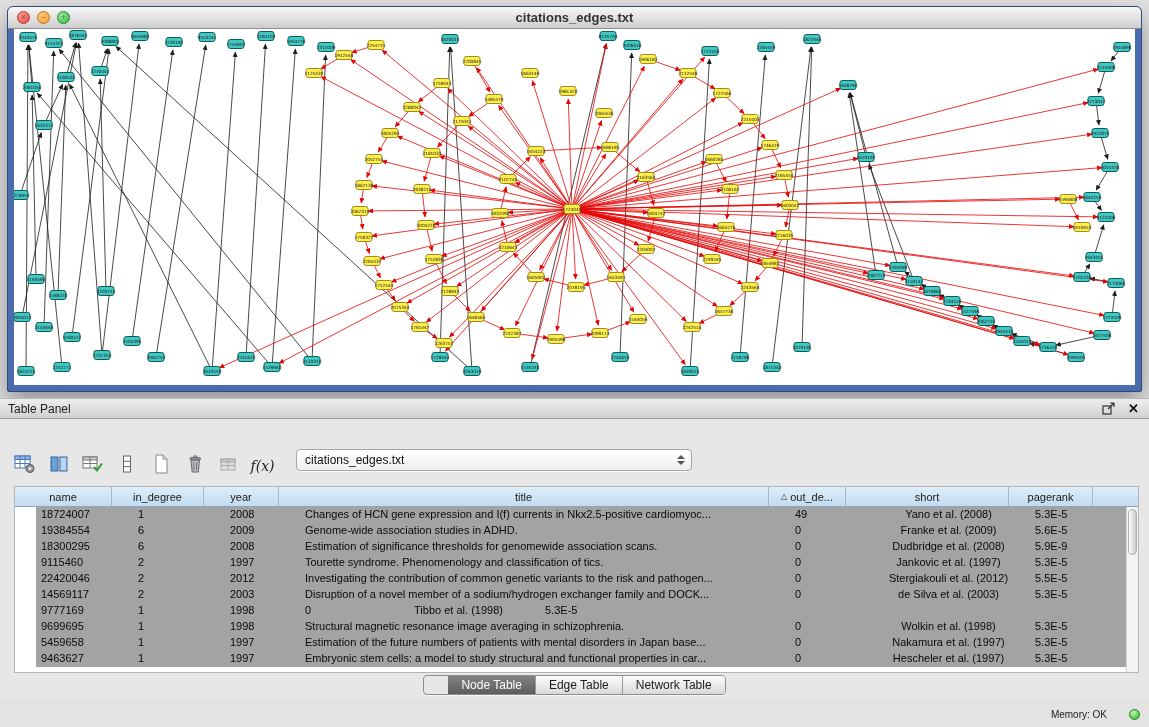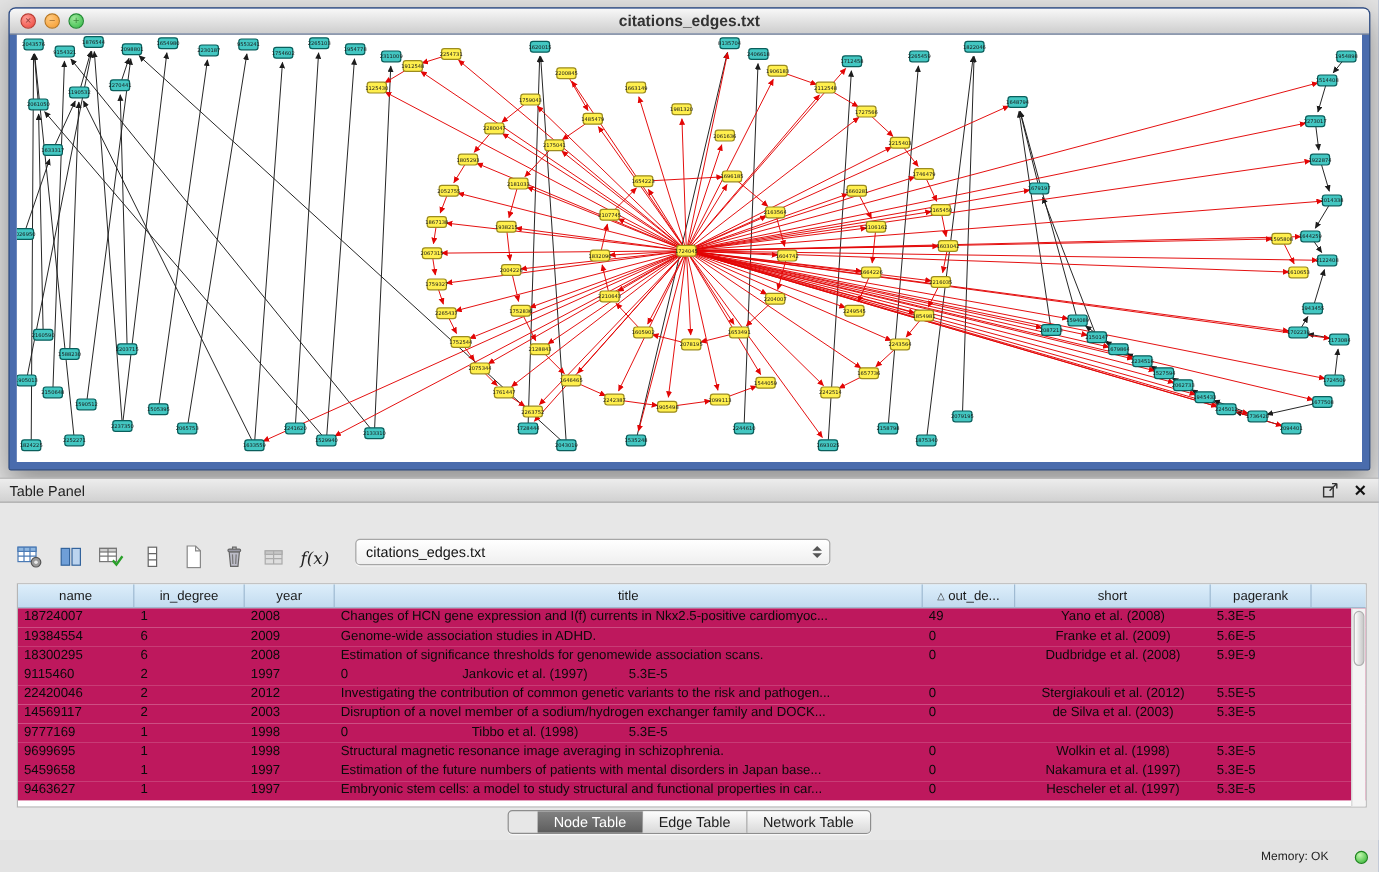--- a/index.html
+++ b/index.html
@@ -78,21 +78,21 @@
   .table-wrap {
     position:absolute; left:14px; top:67px; width:1125px; height:187px;
     background:#fff; border:1px solid #b5b5b5;
   }
   .thead { display:flex; height:20px; background:linear-gradient(#ddeefb,#c2dbef); border-bottom:1px solid #8aa8c0; }
   .th { border-right:1px solid #9fbad2; font-size:11px; color:#1a1a1a;
         display:flex; align-items:center; justify-content:center; gap:3px; overflow:hidden; white-space:nowrap; }
   .th .sort { font-size:8px; color:#333; }
   .th-filler { flex:1; border-right:none; }
   .tbody { position:relative; }
-  .tr { display:flex; height:16px; background:#be185d; }
+  .tr { display:flex; height:16px; background:#a3a3a3;margin-left:21px; }
   .td { font-size:11px; color:#0a0a0a; line-height:15px; white-space:nowrap; overflow:hidden; padding:0 5px; }
   .vscroll {
     position:absolute; right:0; top:20px; bottom:0; width:12px;
     background:#f4f4f4; border-left:1px solid #d5d5d5;
   }
   .vthumb { position:absolute; left:1px; right:1px; top:2px; height:46px;
             background:linear-gradient(90deg,#fdfdfd,#c9c9c9); border:1px solid #b0b0b0; border-radius:5px; }
 
   .tabs-row { position:absolute; left:0; top:256px; width:1149px; display:flex; justify-content:center; }
   .tabs { display:flex; border:1px solid #8d8d8d; border-radius:4px; overflow:hidden; height:20px;
@@ -727,20 +727,21 @@
           <div class="td" style="width: 75px; text-align: left;">2008</div>
           <div class="td" style="width: 490px; text-align: left;">Estimation of significance thresholds for genomewide association scans.</div>
           <div class="td" style="width: 77px; text-align: left;">0</div>
           <div class="td" style="width: 163px; text-align: center;">Dudbridge et al. (2008)</div>
           <div class="td" style="width: 84px; text-align: left;">5.9E-9</div>
         </div>
         <div class="tr">
           <div class="td" style="width: 97px; text-align: left;">9115460</div>
           <div class="td" style="width: 92px; text-align: left;">2</div>
           <div class="td" style="width: 75px; text-align: left;">1997</div>
+          <div class="td" style="width: 490px; text-align: left;">Tourette syndrome. Phenomenology and classification of tics.</div>
           <div class="td" style="width: 77px; text-align: left;">0</div>
           <div class="td" style="width: 163px; text-align: center;">Jankovic et al. (1997)</div>
           <div class="td" style="width: 84px; text-align: left;">5.3E-5</div>
         </div>
         <div class="tr">
           <div class="td" style="width: 97px; text-align: left;">22420046</div>
           <div class="td" style="width: 92px; text-align: left;">2</div>
           <div class="td" style="width: 75px; text-align: left;">2012</div>
           <div class="td" style="width: 490px; text-align: left;">Investigating the contribution of common genetic variants to the risk and pathogen...</div>
           <div class="td" style="width: 77px; text-align: left;">0</div>

